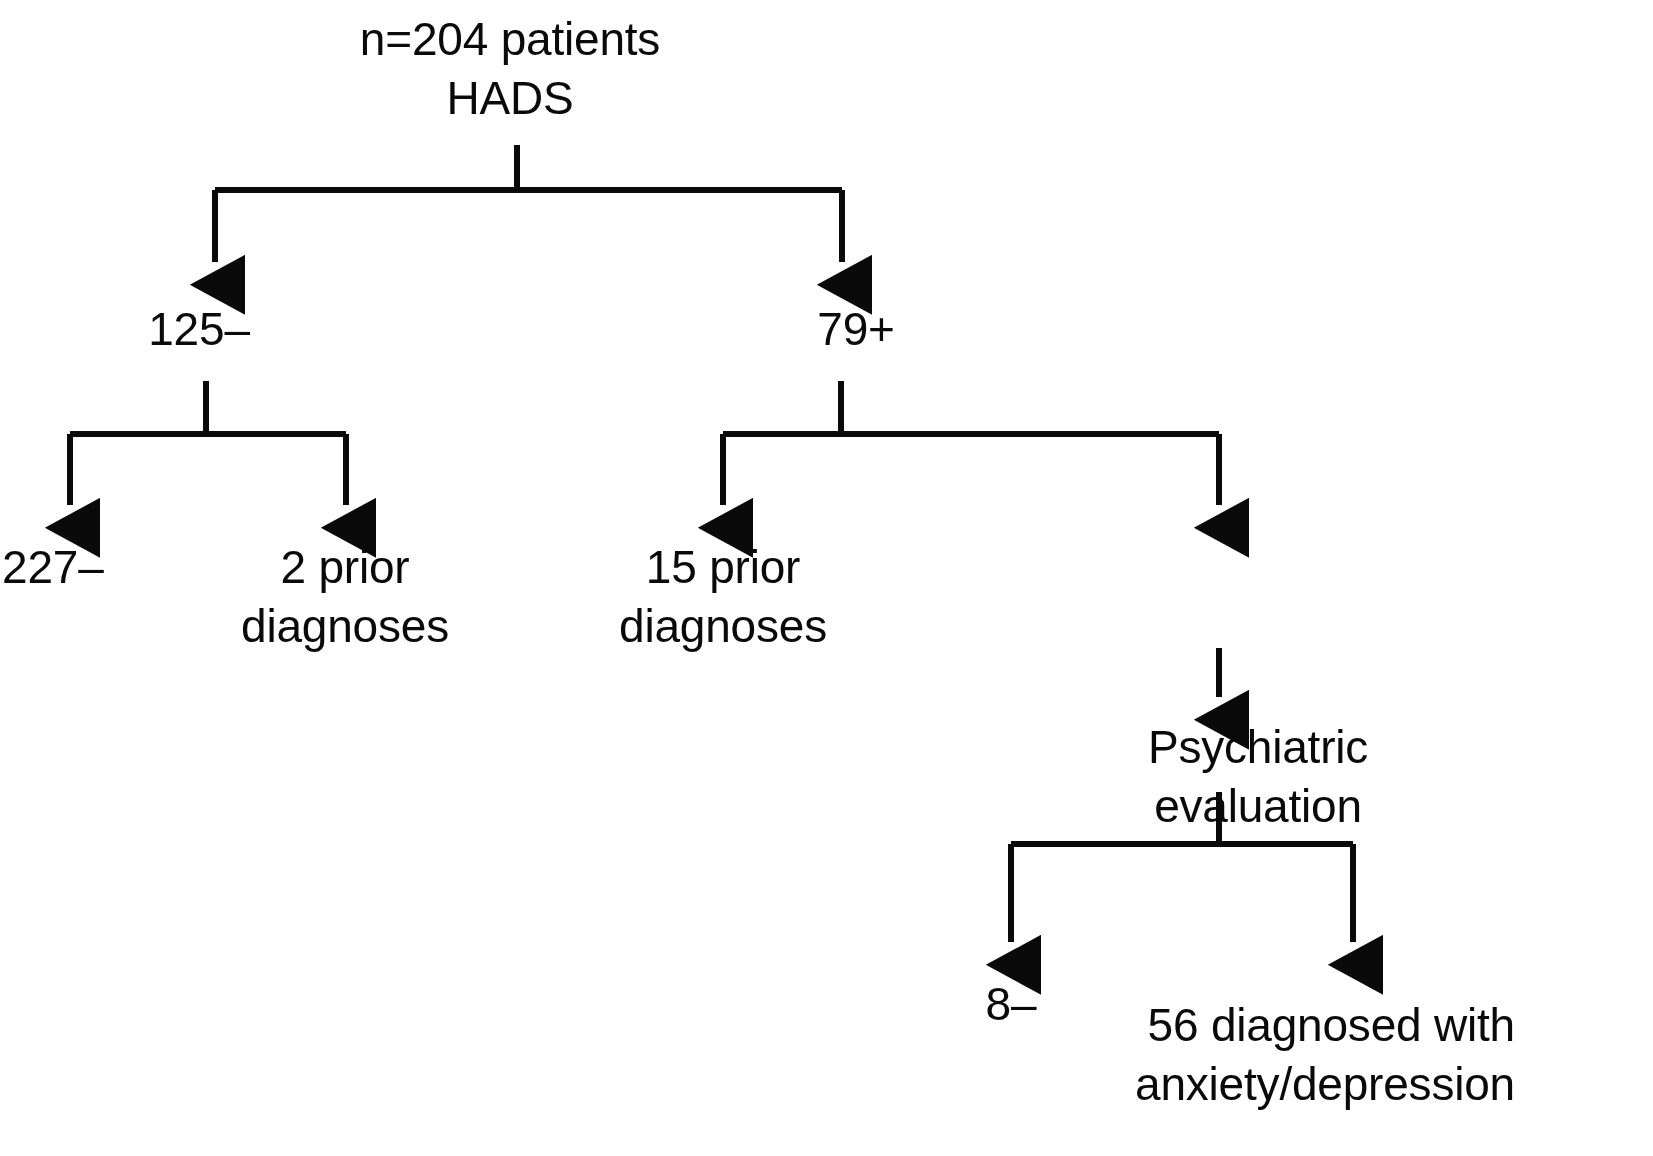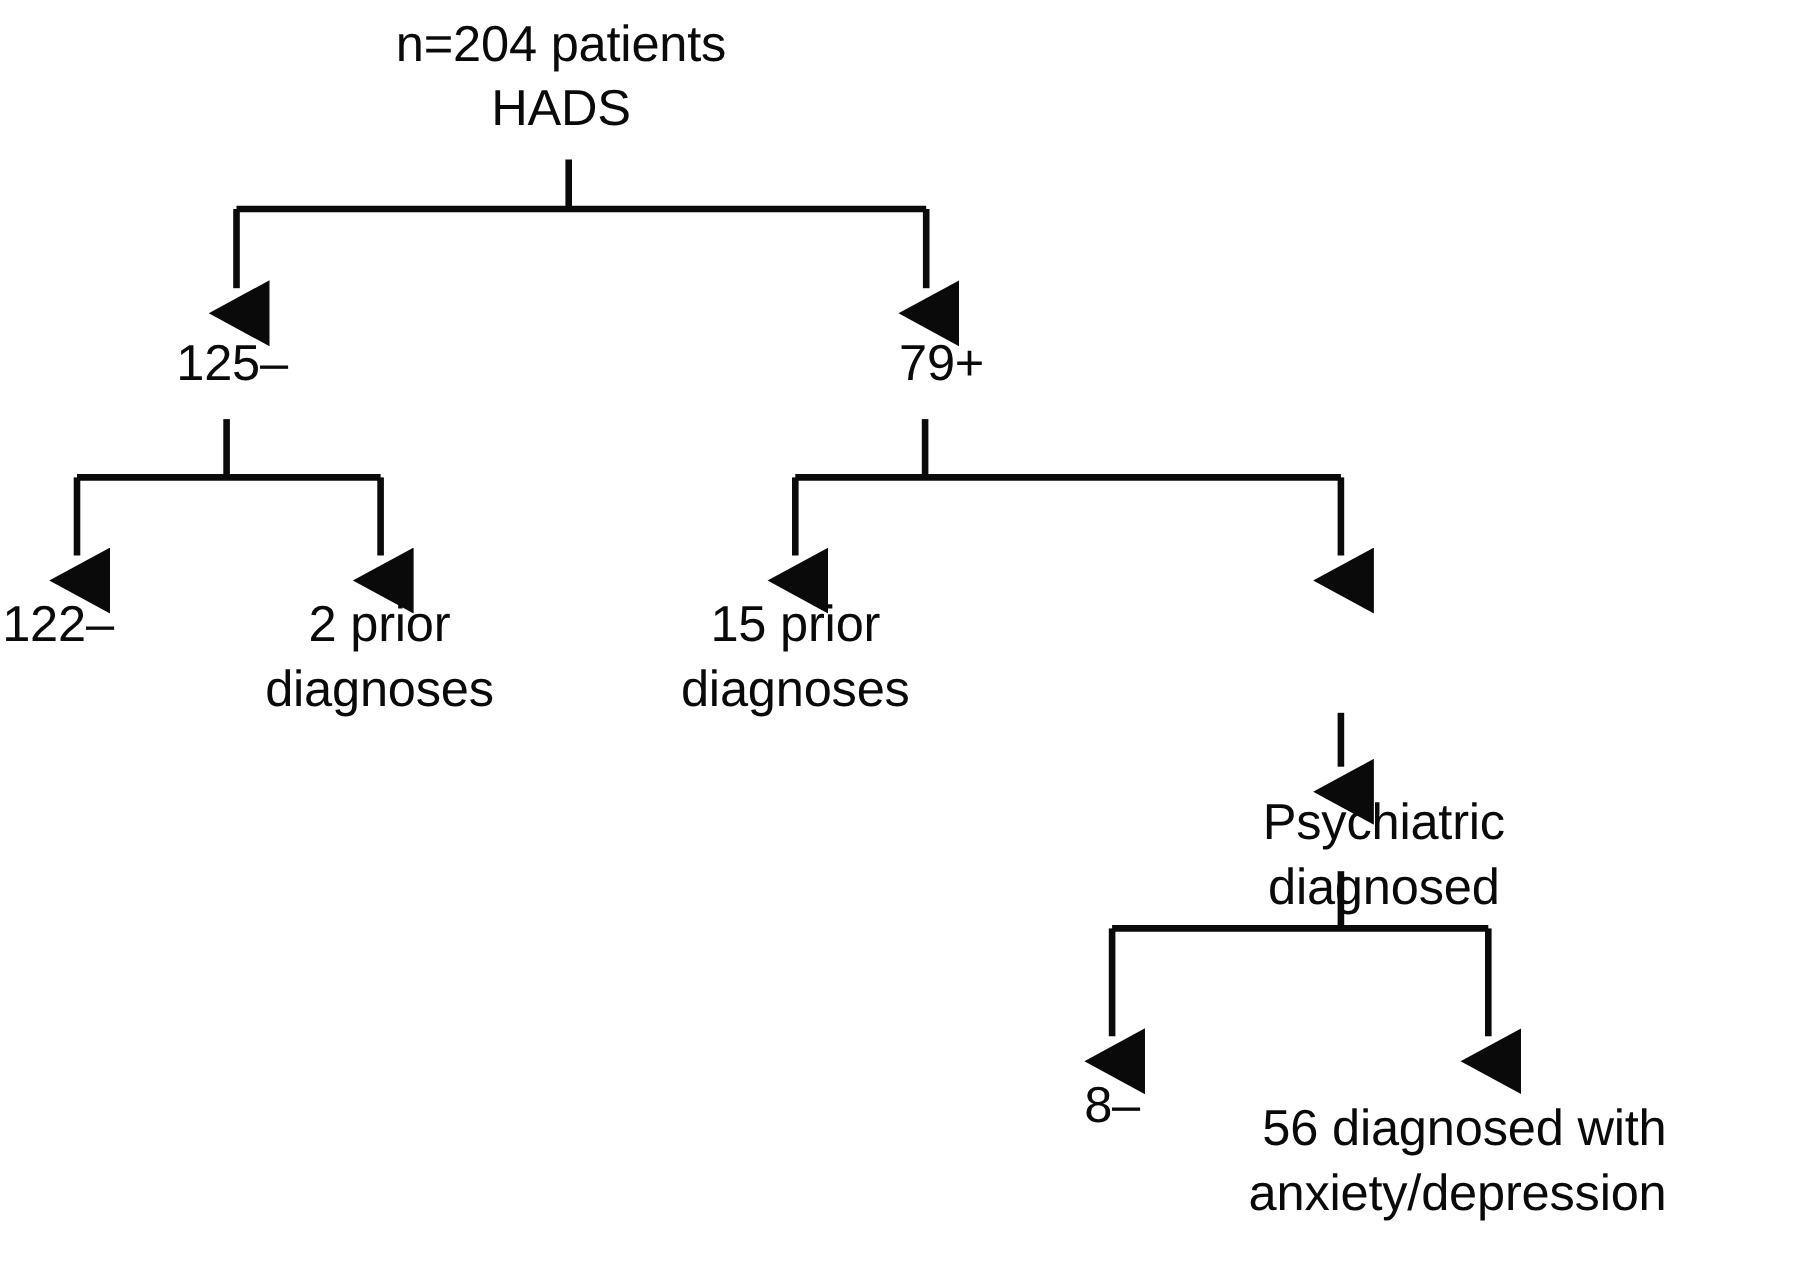--- a/index.html
+++ b/index.html
@@ -88,33 +88,33 @@
         <path d="M 1011 844 L 1011 942" marker-end="url(#arrowhead)"></path>
         <path d="M 1353 844 L 1353 942" marker-end="url(#arrowhead)"></path>
       </g>
 
     </g>
   </svg>
 
   <div class="node center" style="left:510px; top:10px;">n=204 patients
 HADS</div>
 
-  <div class="node center" style="left:211px; top:300px;">125–</div>
+  <div class="node center" style="left:199px; top:300px;">125–</div>
 
   <div class="node center" style="left:856px; top:300px;">79+</div>
 
-  <div class="node left" style="left:2px; top:538px;">122–</div>
+  <div class="node left" style="left:2px; top:538px;">227–</div>
 
   <div class="node center" style="left:345px; top:538px;">2 prior
 diagnoses</div>
 
   <div class="node center" style="left:723px; top:538px;">15 prior
 diagnoses</div>
 
 
-  <div class="node center" style="left:1258px; top:718px;">Psychiatric diagnosed</div>
+  <div class="node center" style="left:1258px; top:718px;">Psychiatric evaluation</div>
 
   <div class="node center" style="left:1011px; top:975px;">8–</div>
 
   <div class="node right" style="right:2px; top:975px;">56 diagnosed with
 anxiety/depression</div>
 
 </div>
 
 </body></html>

